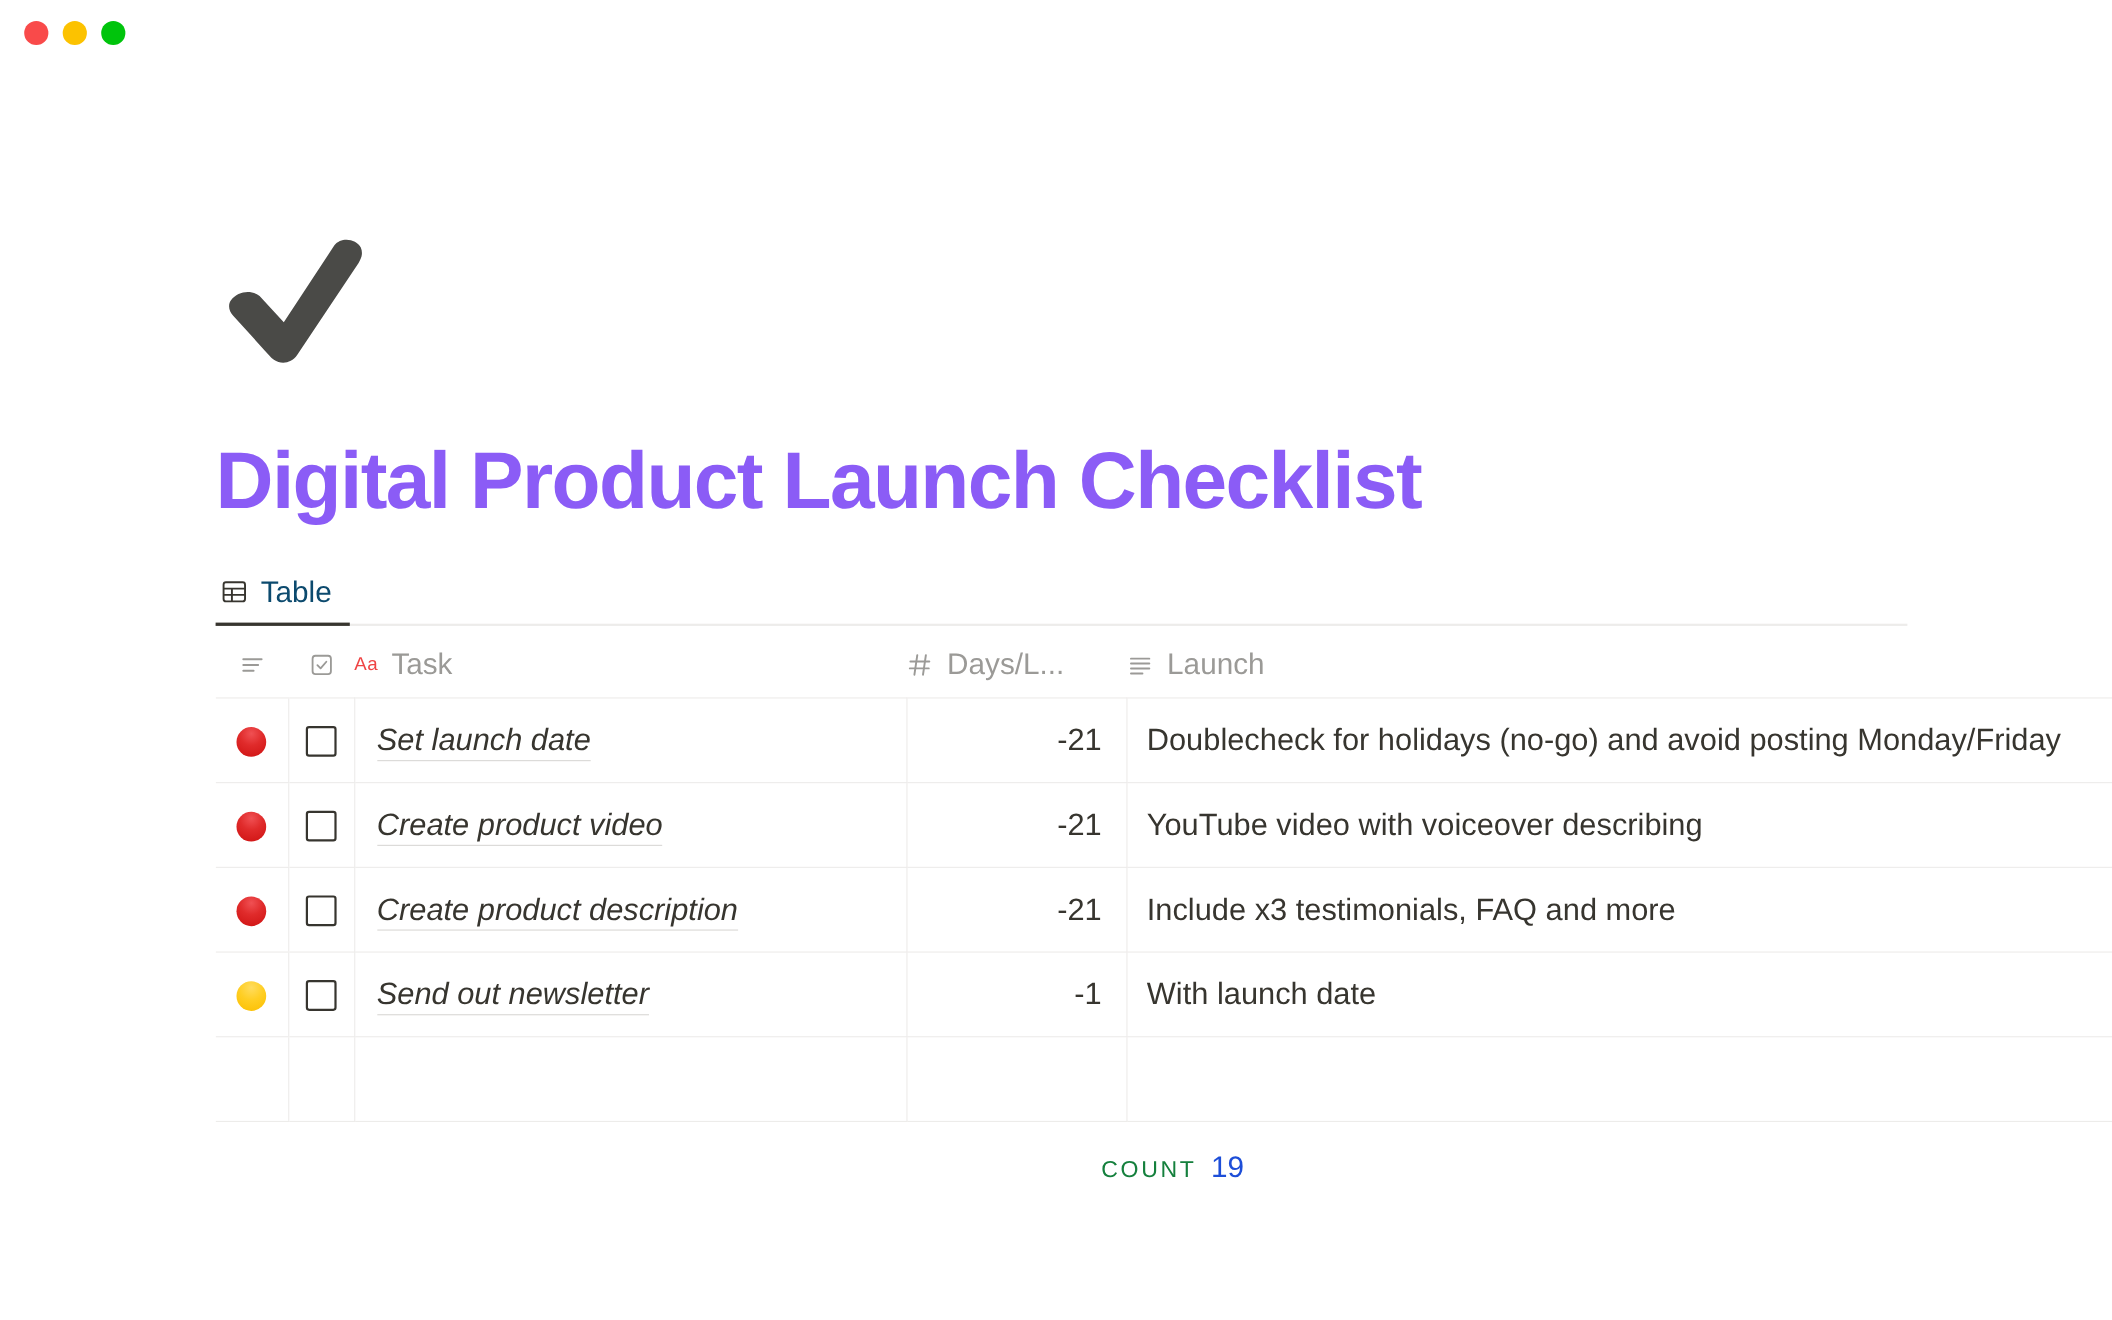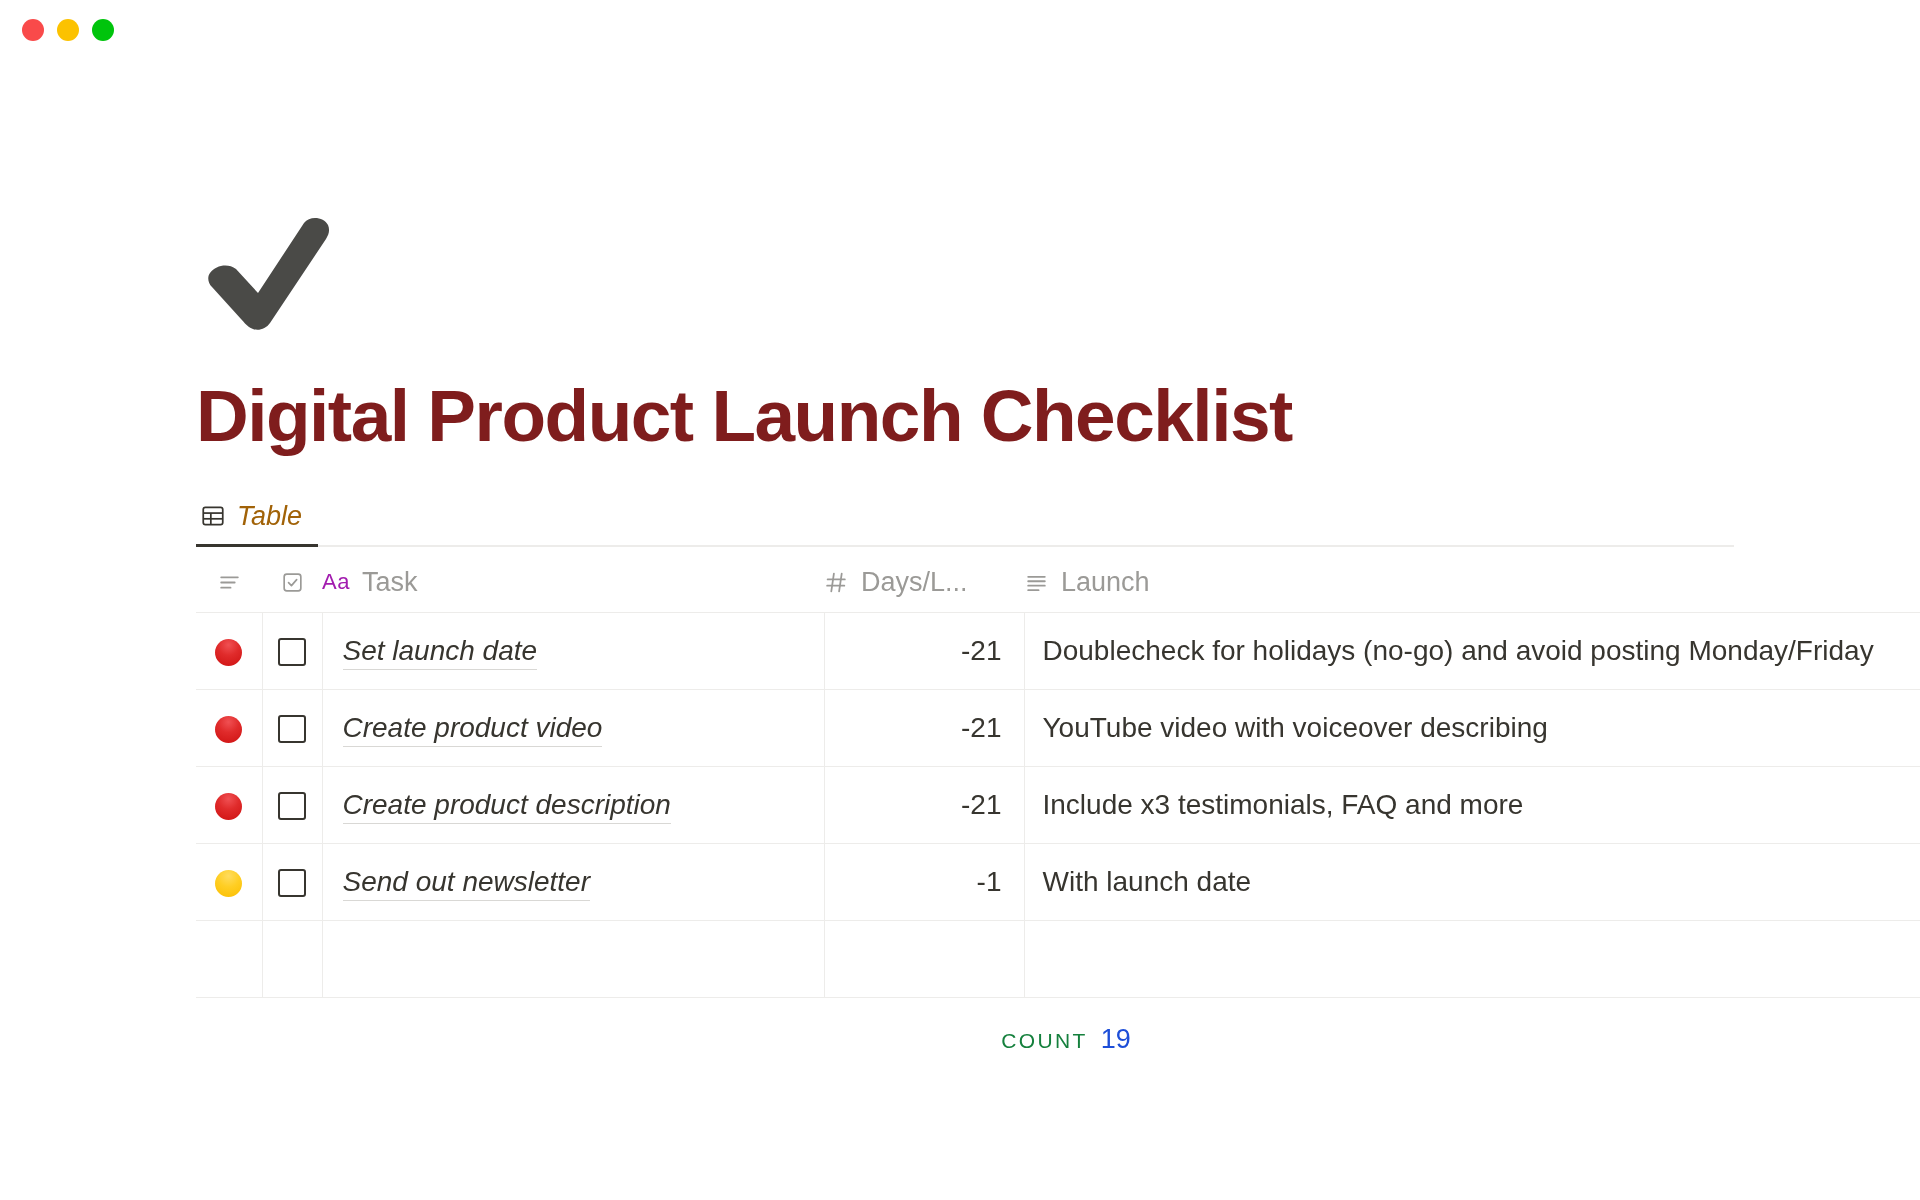--- a/index.html
+++ b/index.html
@@ -33,25 +33,25 @@
   
   .page-icon {
     margin-top:145px;
     width:150px;
     height:150px;
   }
   .page-icon svg { display:block; }
 
   
   .page-title {
-    margin-top:23px;
+    margin-top:45px;
     font-size:73px;
     font-weight:bold;
     letter-spacing:-1.5px;
-    color:#7f1d1d;
+    color:#8b5cf6;
     line-height:1.05;
     white-space:nowrap;
   }
 
   
   .tabbar {
     margin-top:40px;
     margin-right:186px;
     border-bottom:2px solid #EDECEA;
     display:flex;
@@ -63,22 +63,21 @@
     gap:11px;
     padding:6px 16px 12px 4px;
     margin-bottom:-2px;
     border-bottom:3px solid transparent;
     cursor:pointer;
   }
   .tab.active { border-bottom-color:#37352F; }
   .tab-icon { width:26px; height:26px; display:block; }
   .tab-label {
     font-size:27px;
-    color:#a16207;
-    font-style:italic;
+    color:#0c4a6e;
   }
 
   
   .db-title {
     margin-top:36px;
     font-size:33px;
     font-weight:bold;
     color:#37352F;
     letter-spacing:-0.4px;
   }
@@ -105,22 +104,22 @@
     padding:6px 0 14px 0;
     vertical-align:middle;
     color:#9B9A97;
     font-size:27px;
     border:none;
   }
   .th-inner { display:flex; align-items:center; gap:12px; }
   .th-inner.center { justify-content:center; gap:0; }
   .hdr-icon { width:25px; height:25px; flex:0 0 25px; display:block; }
   .aa {
-    font-size:22px;
-    color:#a21caf;
+    font-size:17px;
+    color:#ef4444;
     flex:0 0 auto;
     letter-spacing:0.5px;
   }
 
   table.db tbody td {
     border-top:1px solid #EDECEA;
     border-bottom:1px solid #EDECEA;
     height:77px;
     padding:0;
     vertical-align:middle;

